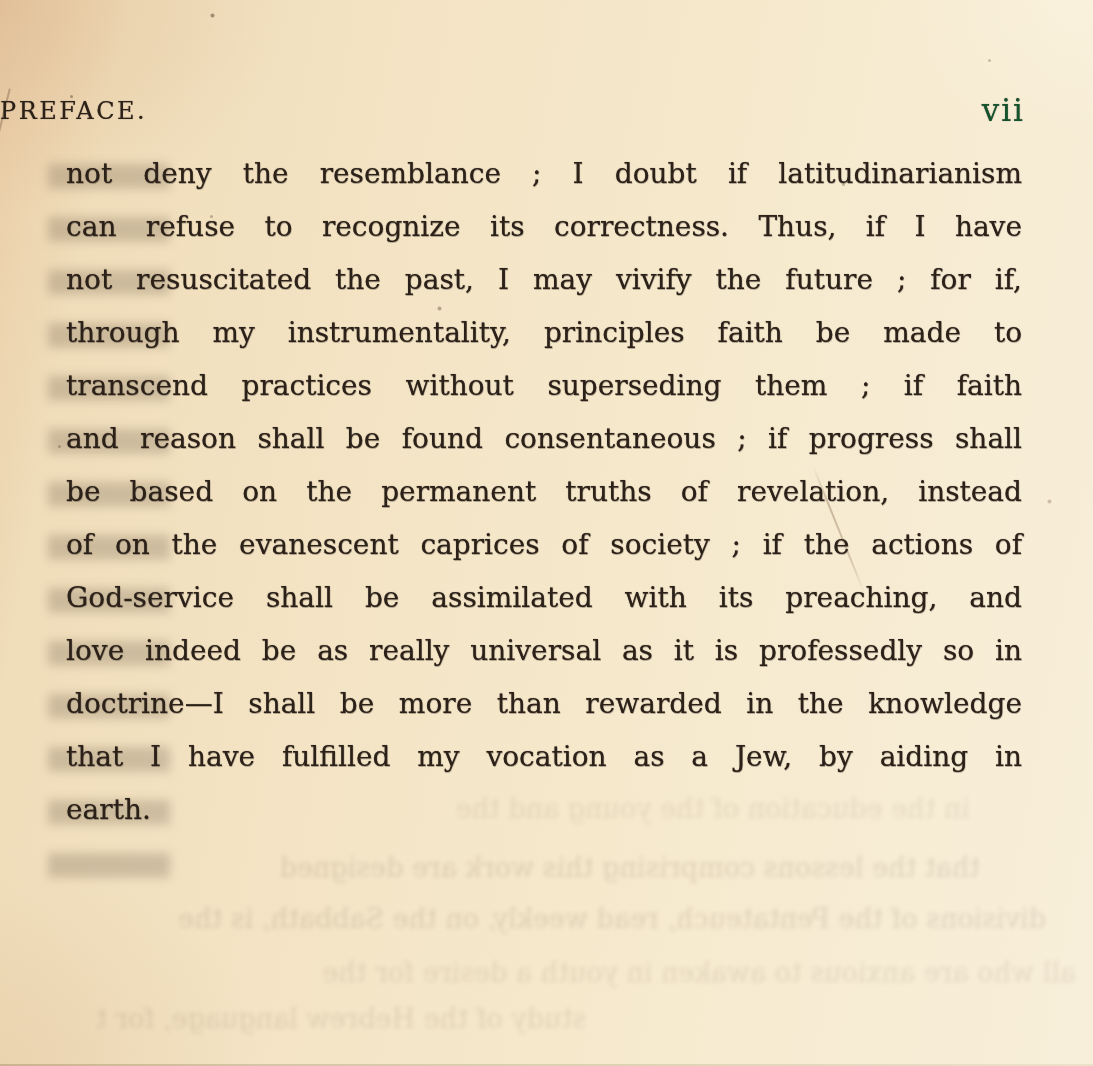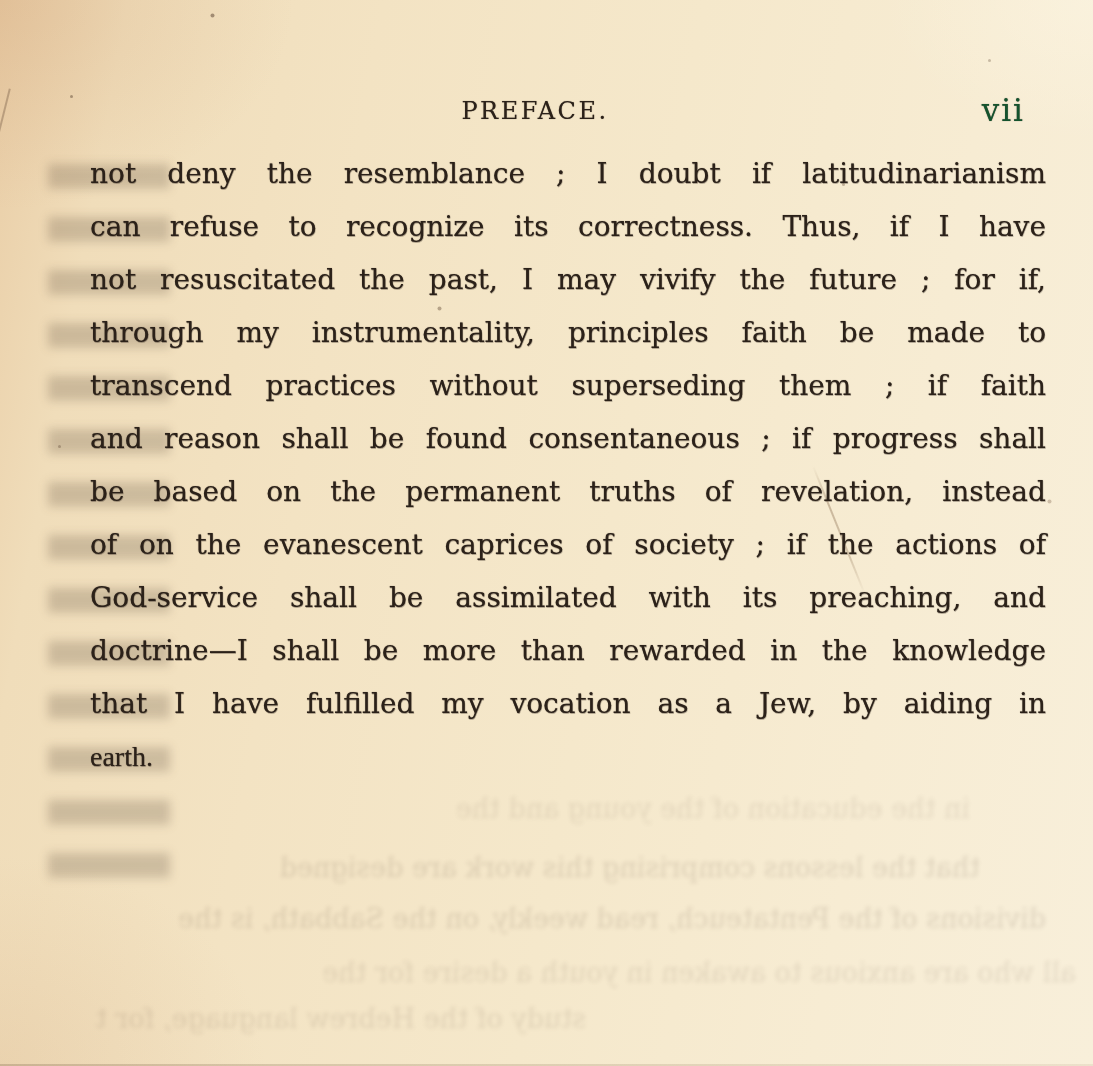--- a/index.html
+++ b/index.html
@@ -11,51 +11,48 @@
     background:
       radial-gradient(ellipse 420px 300px at 0% 0%,   rgba(205,158,116,0.28), rgba(205,158,116,0) 70%),
       radial-gradient(ellipse 380px 300px at 0% 100%, rgba(210,168,126,0.22), rgba(210,168,126,0) 70%),
       radial-gradient(ellipse 300px 200px at 100% 0%, rgba(255,250,235,0.35), rgba(255,250,235,0) 70%),
       linear-gradient(100deg, #e9cda6 0%, #f0ddba 10%, #f3e3c3 30%, #f5e8cb 55%, #f7ecd3 78%, #f8efda 100%);
   }
 
   
   .header-title {
     position: absolute; top: 97px; left: 0; width: 1070px;
-    text-align: center;
     font-size: 24px; letter-spacing: 2.5px;
     color: #2b2119;
     text-shadow: 0 0 1px rgba(43,33,25,0.6);
   }
   .folio {
     position: absolute; top: 92px; right: 68px;
     font-size: 31px; letter-spacing: 2px;
     color: #14532d;
     text-shadow: 0 0 1px rgba(43,33,25,0.65);
   }
 
   
   .text-block {
     position: absolute; left: 66px; top: 147px; width: 956px;
     font-size: 28px; line-height: 53px;
     color: #2b2119;
     text-shadow: 0 0 1px rgba(43,33,25,0.55), 0.5px 0.5px 0.6px rgba(43,33,25,0.28);
     word-spacing: 2px;
-    margin-left: 24px;
   }
   .text-line {
     height: 53px;
     text-align: justify;
     text-align-last: justify;
     white-space: normal;
   }
   .text-line.last {
     text-align: right;
     text-align-last: left;
-    font-family: Liberation Serif, serif;
   }
 
   
   .left-smudge {
     position: absolute; left: 48px; top: 150px; width: 122px; height: 742px;
     background: repeating-linear-gradient(
       to bottom,
       rgba(62,44,30,0) 0px,
       rgba(62,44,30,0) 12px,
       rgba(62,44,30,0.20) 16px,
@@ -135,16 +132,17 @@
 <div class="text-block">
   <div class="text-line">not deny the resemblance ; I doubt if latitudinarianism</div>
   <div class="text-line">can refuse to recognize its correctness.  Thus, if I have</div>
   <div class="text-line">not resuscitated the past, I may vivify the future ; for if,</div>
   <div class="text-line">through my instrumentality, principles faith be made to</div>
   <div class="text-line">transcend practices without superseding them ; if faith</div>
   <div class="text-line">and reason shall be found consentaneous ; if progress shall</div>
   <div class="text-line">be based on the permanent truths of revelation, instead</div>
   <div class="text-line">of on the evanescent caprices of society ; if the actions of</div>
   <div class="text-line">God-service shall be assimilated with its preaching, and</div>
+  <div class="text-line">love indeed be as really universal as it is professedly so in</div>
   <div class="text-line">doctrine—I shall be more than rewarded in the knowledge</div>
   <div class="text-line">that I have fulfilled my vocation as a Jew, by aiding in</div>
   <div class="text-line last">earth.</div>
 </div>
 
 </body></html>

